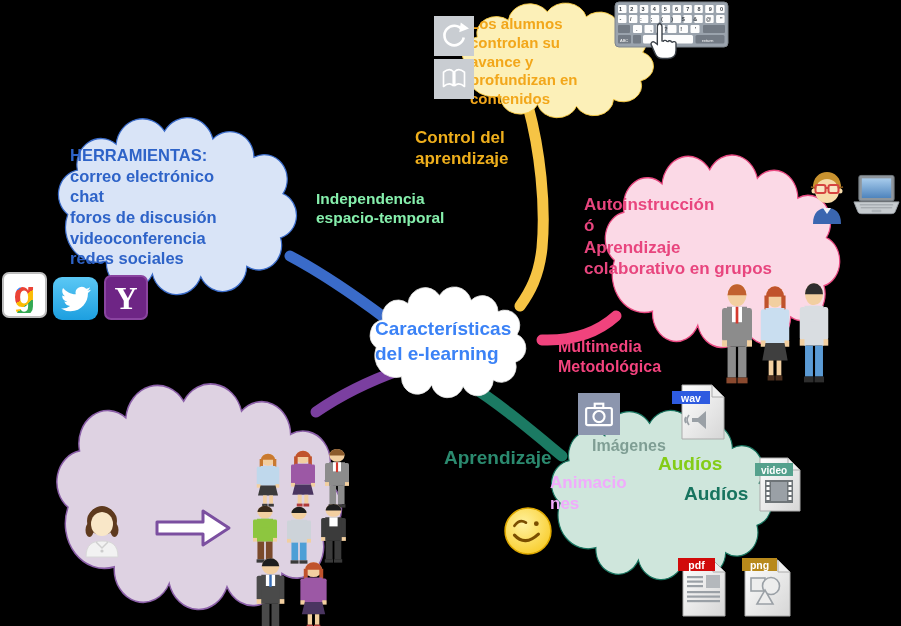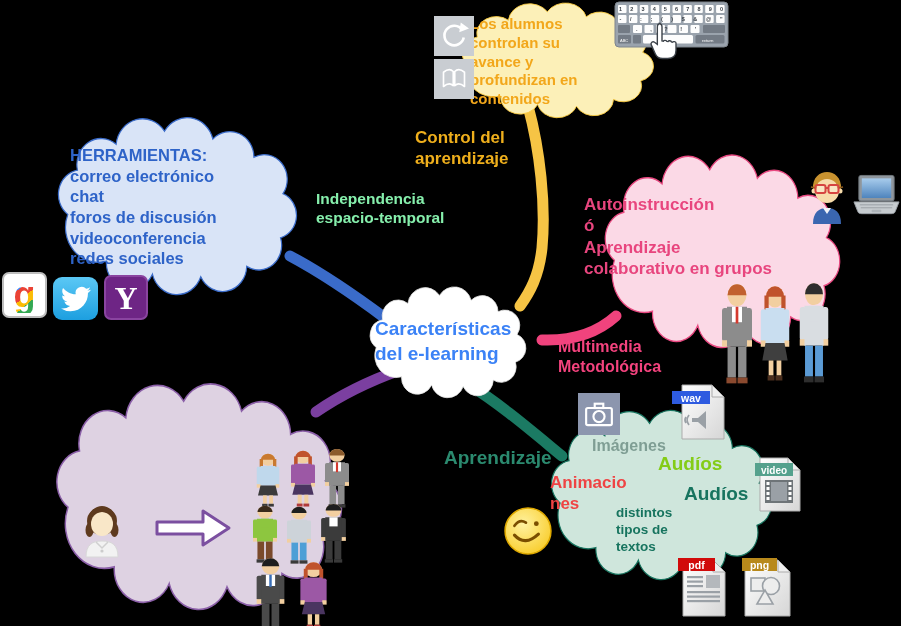--- a/index.html
+++ b/index.html
@@ -119,26 +119,23 @@
 redes sociales</div>
   <div class="cloud-text" style="left: 584px; top: 194px; width: 212px; font-size: 17px; color: rgb(232, 69, 126);">Autoinstrucción
 ó
 Aprendizaje
 colaborativo en grupos</div>
   <div class="cloud-text" style="left: 375px; top: 317px; width: 150px; font-size: 19px; line-height: 1.3; color: #3b82f6;">Características
 del e-learning</div>
 
   <div class="cloud-text" style="left: 592px; top: 436px; width: 80px; font-size: 16px; color: rgb(127, 158, 148);">Imágenes</div>
   <div class="cloud-text" style="left: 658px; top: 452px; width: 70px; font-size: 19px; color: #84cc16;">Audíos</div>
-  <div class="cloud-text" style="left: 550px; top: 472px; width: 82px; font-size: 17px; color: #ef4444;">Animacio
+  <div class="cloud-text" style="left: 550px; top: 472px; width: 82px; font-size: 17px; color: #f0abfc;">Animacio
 nes</div>
   <div class="cloud-text" style="left: 684px; top: 482px; width: 70px; font-size: 19px; color: rgb(23, 116, 95);">Audíos</div>
-  <div class="cloud-text" style="left: 616px; top: 505px; width: 84px; font-size: 13.5px; color: rgb(23, 116, 95);">distintos
-tipos de
-textos</div>
 
   <div class="lbl" style="left: 415px; top: 127px; width: 120px; font-size: 17px; color: rgb(239, 175, 28);">Control del
 aprendizaje</div>
   <div class="lbl" style="left: 316px; top: 189px; width: 152px; font-size: 15.5px; color: #86efac;">Independencia
 espacio-temporal</div>
   <div class="lbl" style="left: 558px; top: 337px; width: 134px; font-size: 16px; color: rgb(244, 67, 126);">Multimedia
 Metodológica</div>
   <div class="lbl" style="left: 444px; top: 446px; width: 110px; font-size: 19px; color: rgb(43, 138, 111);">Aprendizaje</div>
 
   <div class="iconsq" style="left:434px;top:16px;width:40px;height:40px;">

